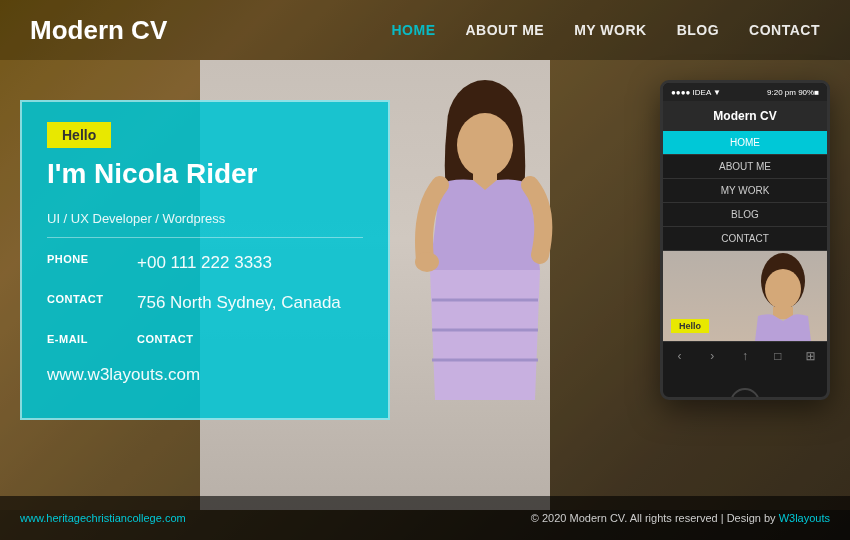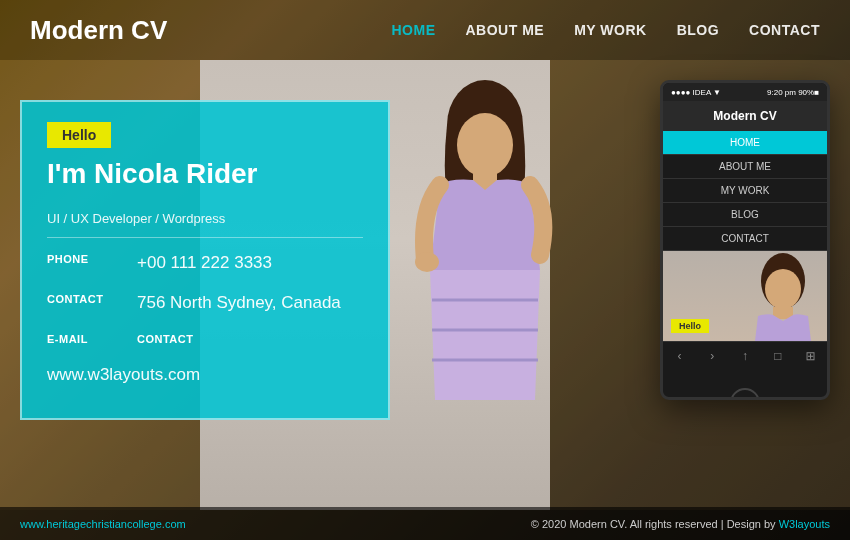--- a/index.html
+++ b/index.html
@@ -253,21 +253,21 @@
       align-items: center;
       justify-content: center;
       color: #888;
       font-size: 12px;
     }
 
     
     .footer {
       position: absolute;
       bottom: 0; left: 0; right: 0;
-      height: 33px;
+      height: 44px;
       background: rgba(0,0,0,0.6);
       display: flex;
       align-items: center;
       justify-content: space-between;
       padding: 0 20px;
       z-index: 10;
       font-size: 11px;
       color: #ccc;
     }
 

